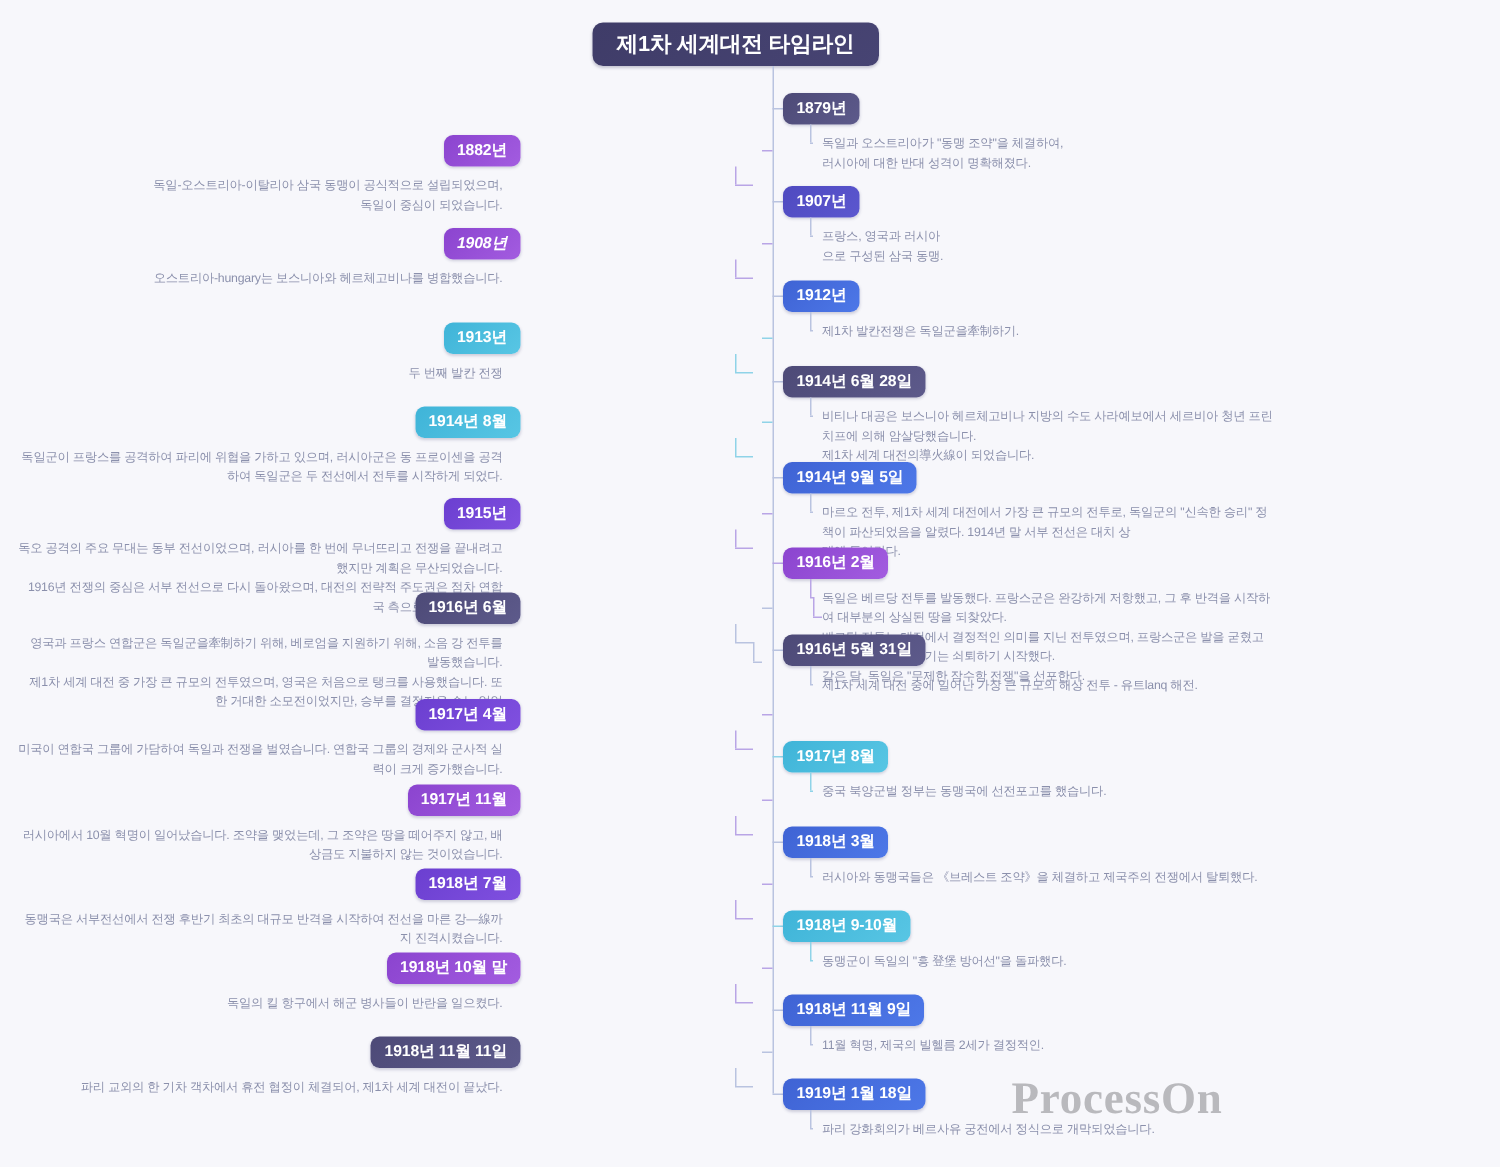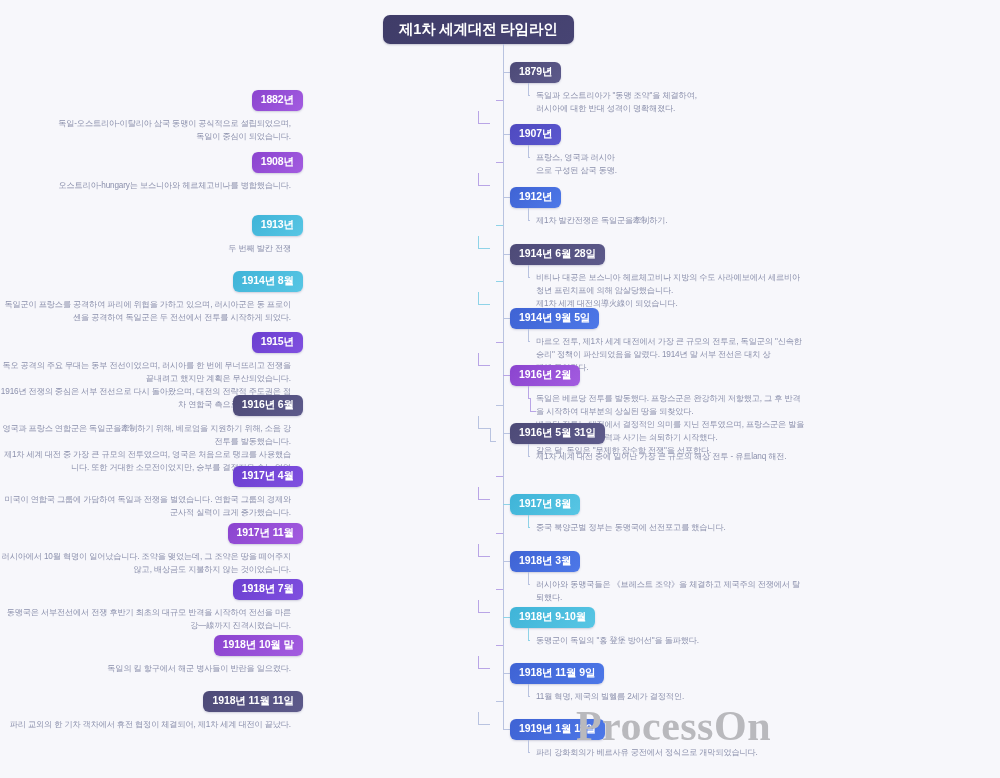--- a/index.html
+++ b/index.html
@@ -11,23 +11,24 @@
     width: 1000px;
     height: 778px;
     background: #f7f7fb;
     font-family: "Liberation Sans", "DejaVu Sans", sans-serif;
     overflow: hidden;
     position: relative;
   }
 
   #canvas {
     position: absolute;
-    left: 0; top: 0;
+    left: 12px; top: 0;
     width: 807px;
     height: 778px;
+    padding-left: 32px;
   }
 
   
   .line {
     position: absolute;
     background: #b9c3e0;
   }
   .line.v { width: 1px; }
   .line.h { height: 1px; }
   .line.cy { background: #8fd3e8; }
@@ -87,21 +88,21 @@
   }
   .desc.right { text-align: left; }
   .desc.left  { text-align: right; }
 
   
   .watermark {
     position: absolute;
     right: 36px;
     bottom: 28px;
     font-family: "Liberation Serif", "DejaVu Serif", serif;
-    font-size: 42px;
+    font-size: 30px;
     font-weight: bold;
     color: #b9b9bd;
     letter-spacing: 0.5px;
     user-select: none;
   }
 </style>
 </head>
 <body>
 
 <div id="canvas">
@@ -122,21 +123,21 @@
 독일이 중심이 되었습니다.</div>
       <div class="line v pu" style="left: 478px; top: 110.5px; height: 12.5px;"></div>
       <div class="line h pu" style="top: 123px; left: 478px; width: 12px;"></div>
       <div class="line h " style="top: 134px; left: 503px; width: 7px;"></div>
       <div class="node indigo" style="top: 123.5px; left: 510px;">1907년</div>
       <div class="desc right" style="top: 151px; left: 536px; max-width: 440px;">프랑스, 영국과 러시아
 으로 구성된 삼국 동맹.</div>
       <div class="line v " style="left: 528px; top: 144.5px; height: 12.5px;"></div>
       <div class="line h " style="top: 157px; left: 528px; width: 2px;"></div>
       <div class="line h pu" style="top: 162px; left: 496px; width: 7px;"></div>
-      <div class="node purple" style="top: 151.5px; right: 504px;">1908년</div>
+      <div class="node purple" style="top: 151.5px; right: 504px; font-style: italic;">1908년</div>
       <div class="desc left" style="top: 179px; right: 516px; max-width: 480px;">오스트리아-hungary는 보스니아와 헤르체고비나를 병합했습니다.</div>
       <div class="line v pu" style="left: 478px; top: 172.5px; height: 12.5px;"></div>
       <div class="line h pu" style="top: 185px; left: 478px; width: 12px;"></div>
       <div class="line h " style="top: 197px; left: 503px; width: 7px;"></div>
       <div class="node blue" style="top: 186.5px; left: 510px;">1912년</div>
       <div class="desc right" style="top: 214px; left: 536px; max-width: 440px;">제1차 발칸전쟁은 독일군을牽制하기.</div>
       <div class="line v " style="left: 528px; top: 207.5px; height: 12.5px;"></div>
       <div class="line h " style="top: 220px; left: 528px; width: 2px;"></div>
       <div class="line h cy" style="top: 225px; left: 496px; width: 7px;"></div>
       <div class="node cyan" style="top: 214.5px; right: 504px;">1913년</div>

